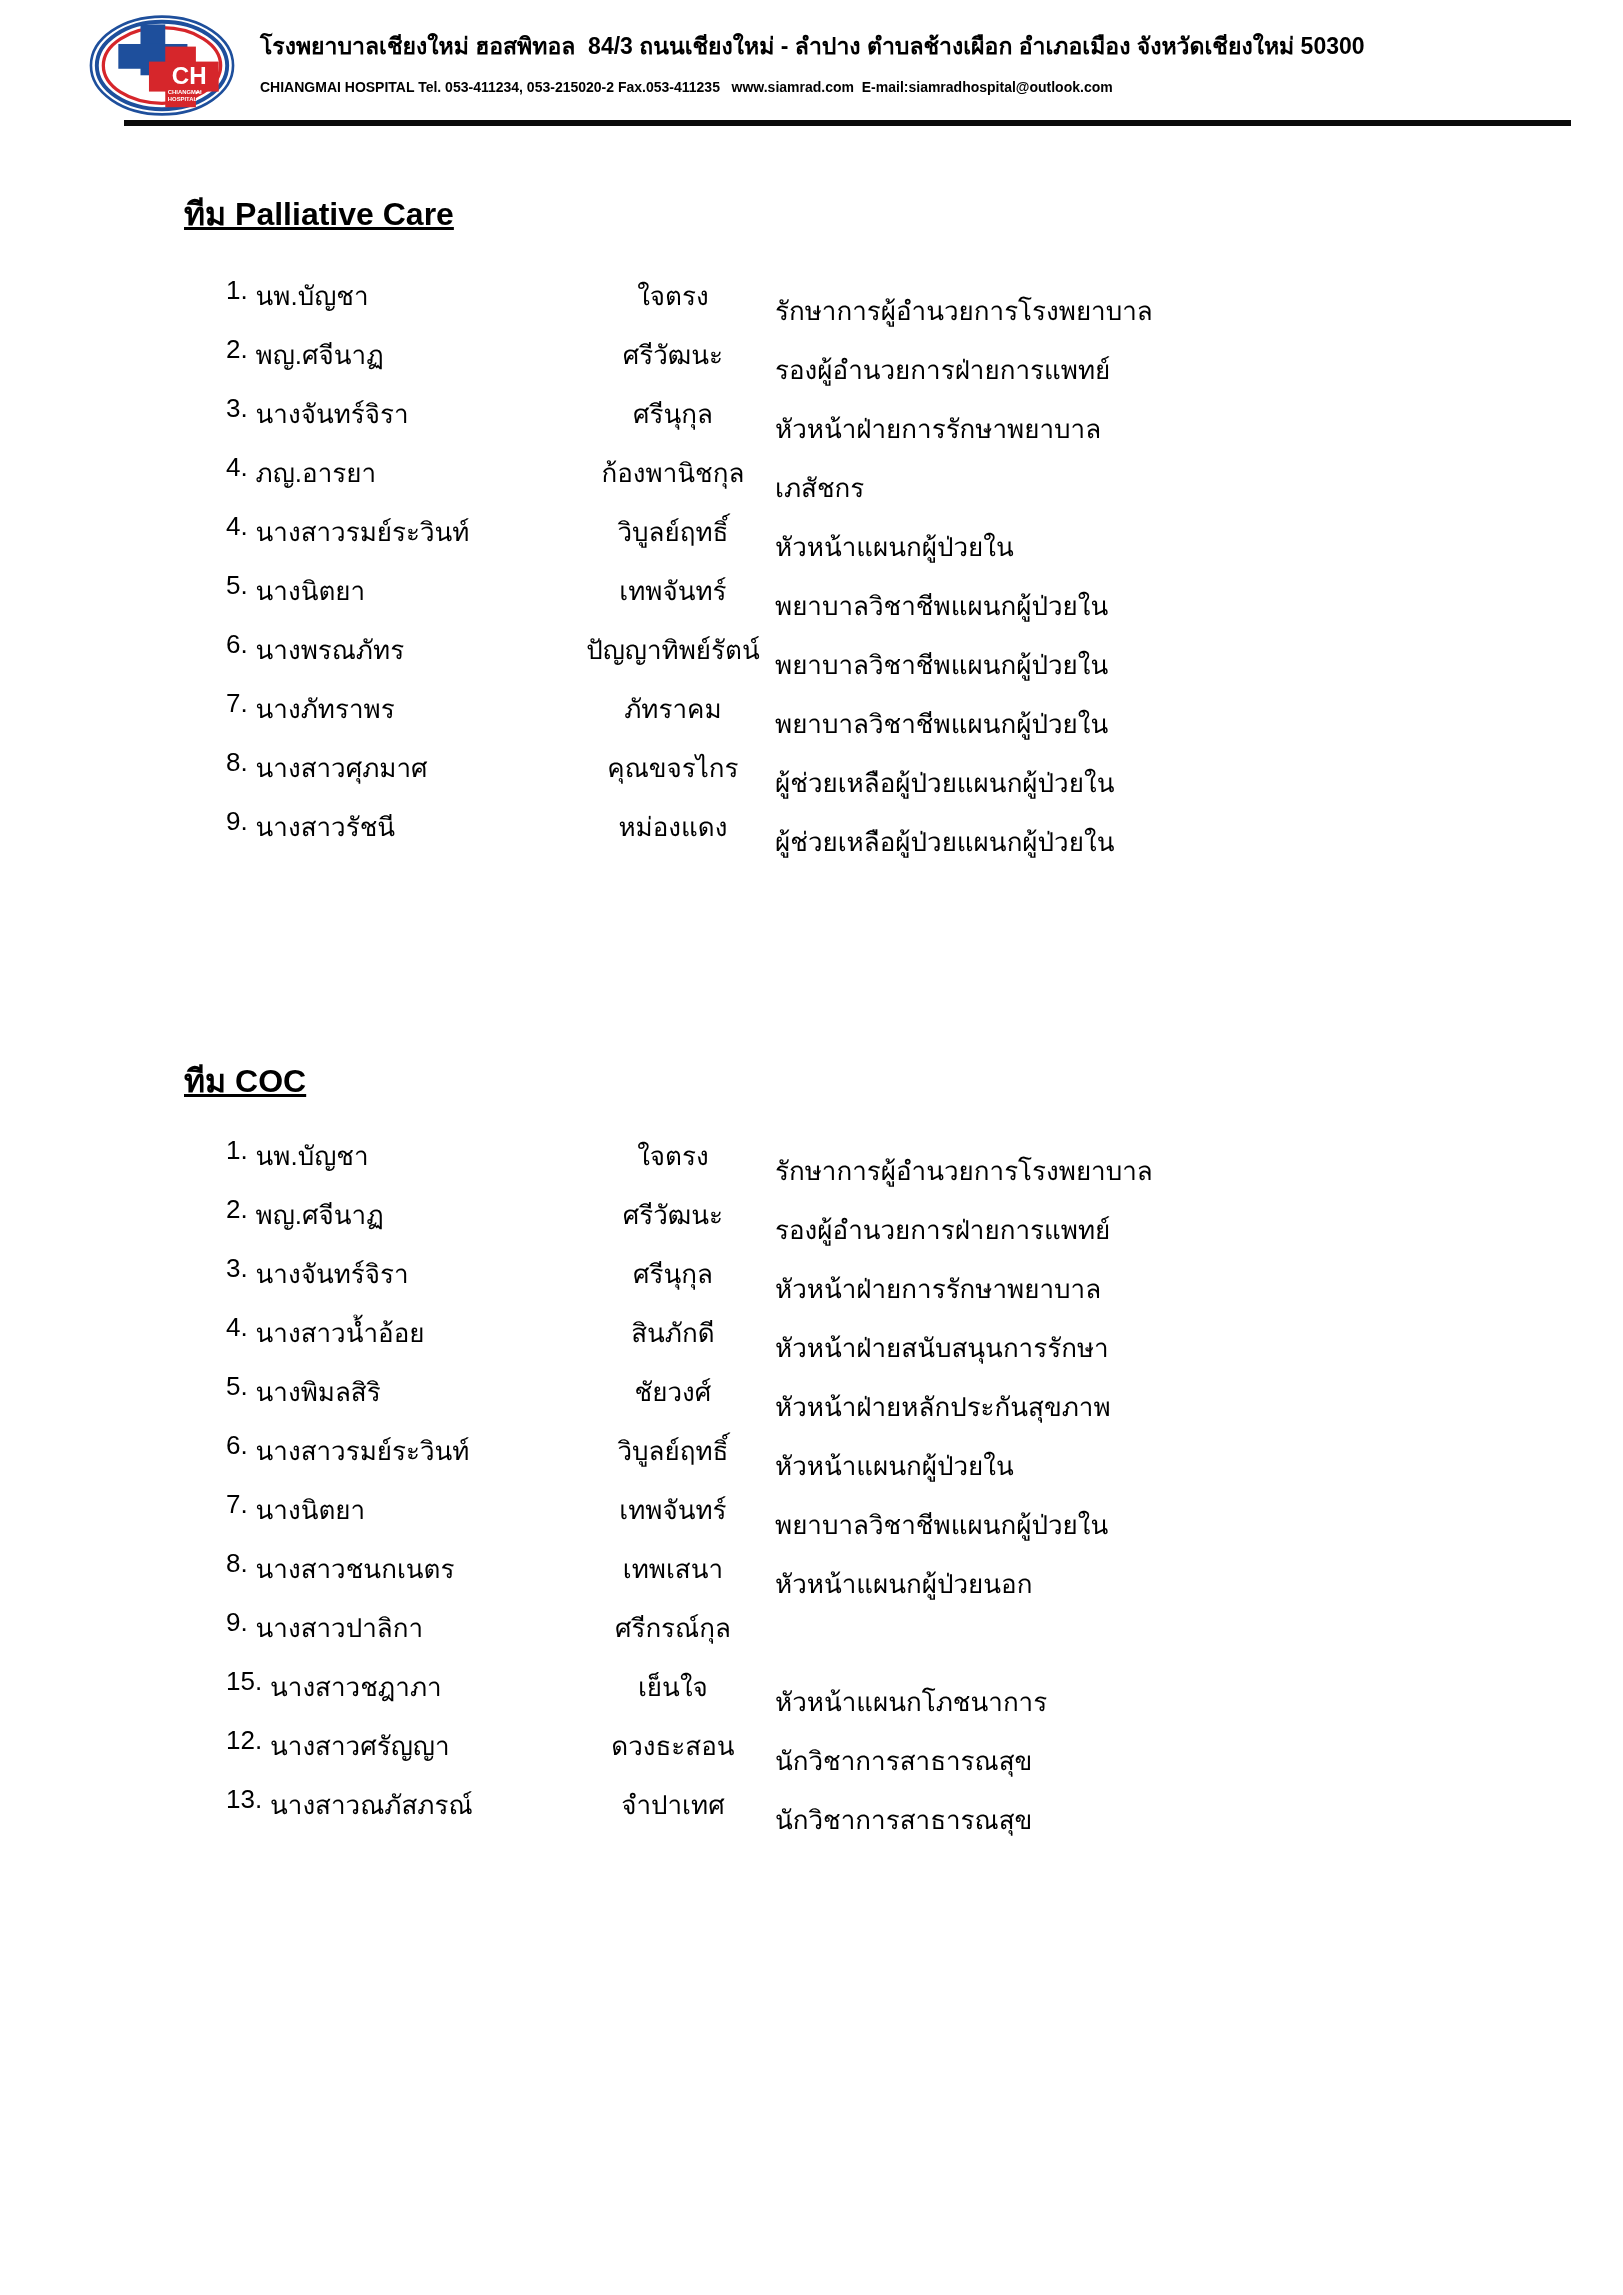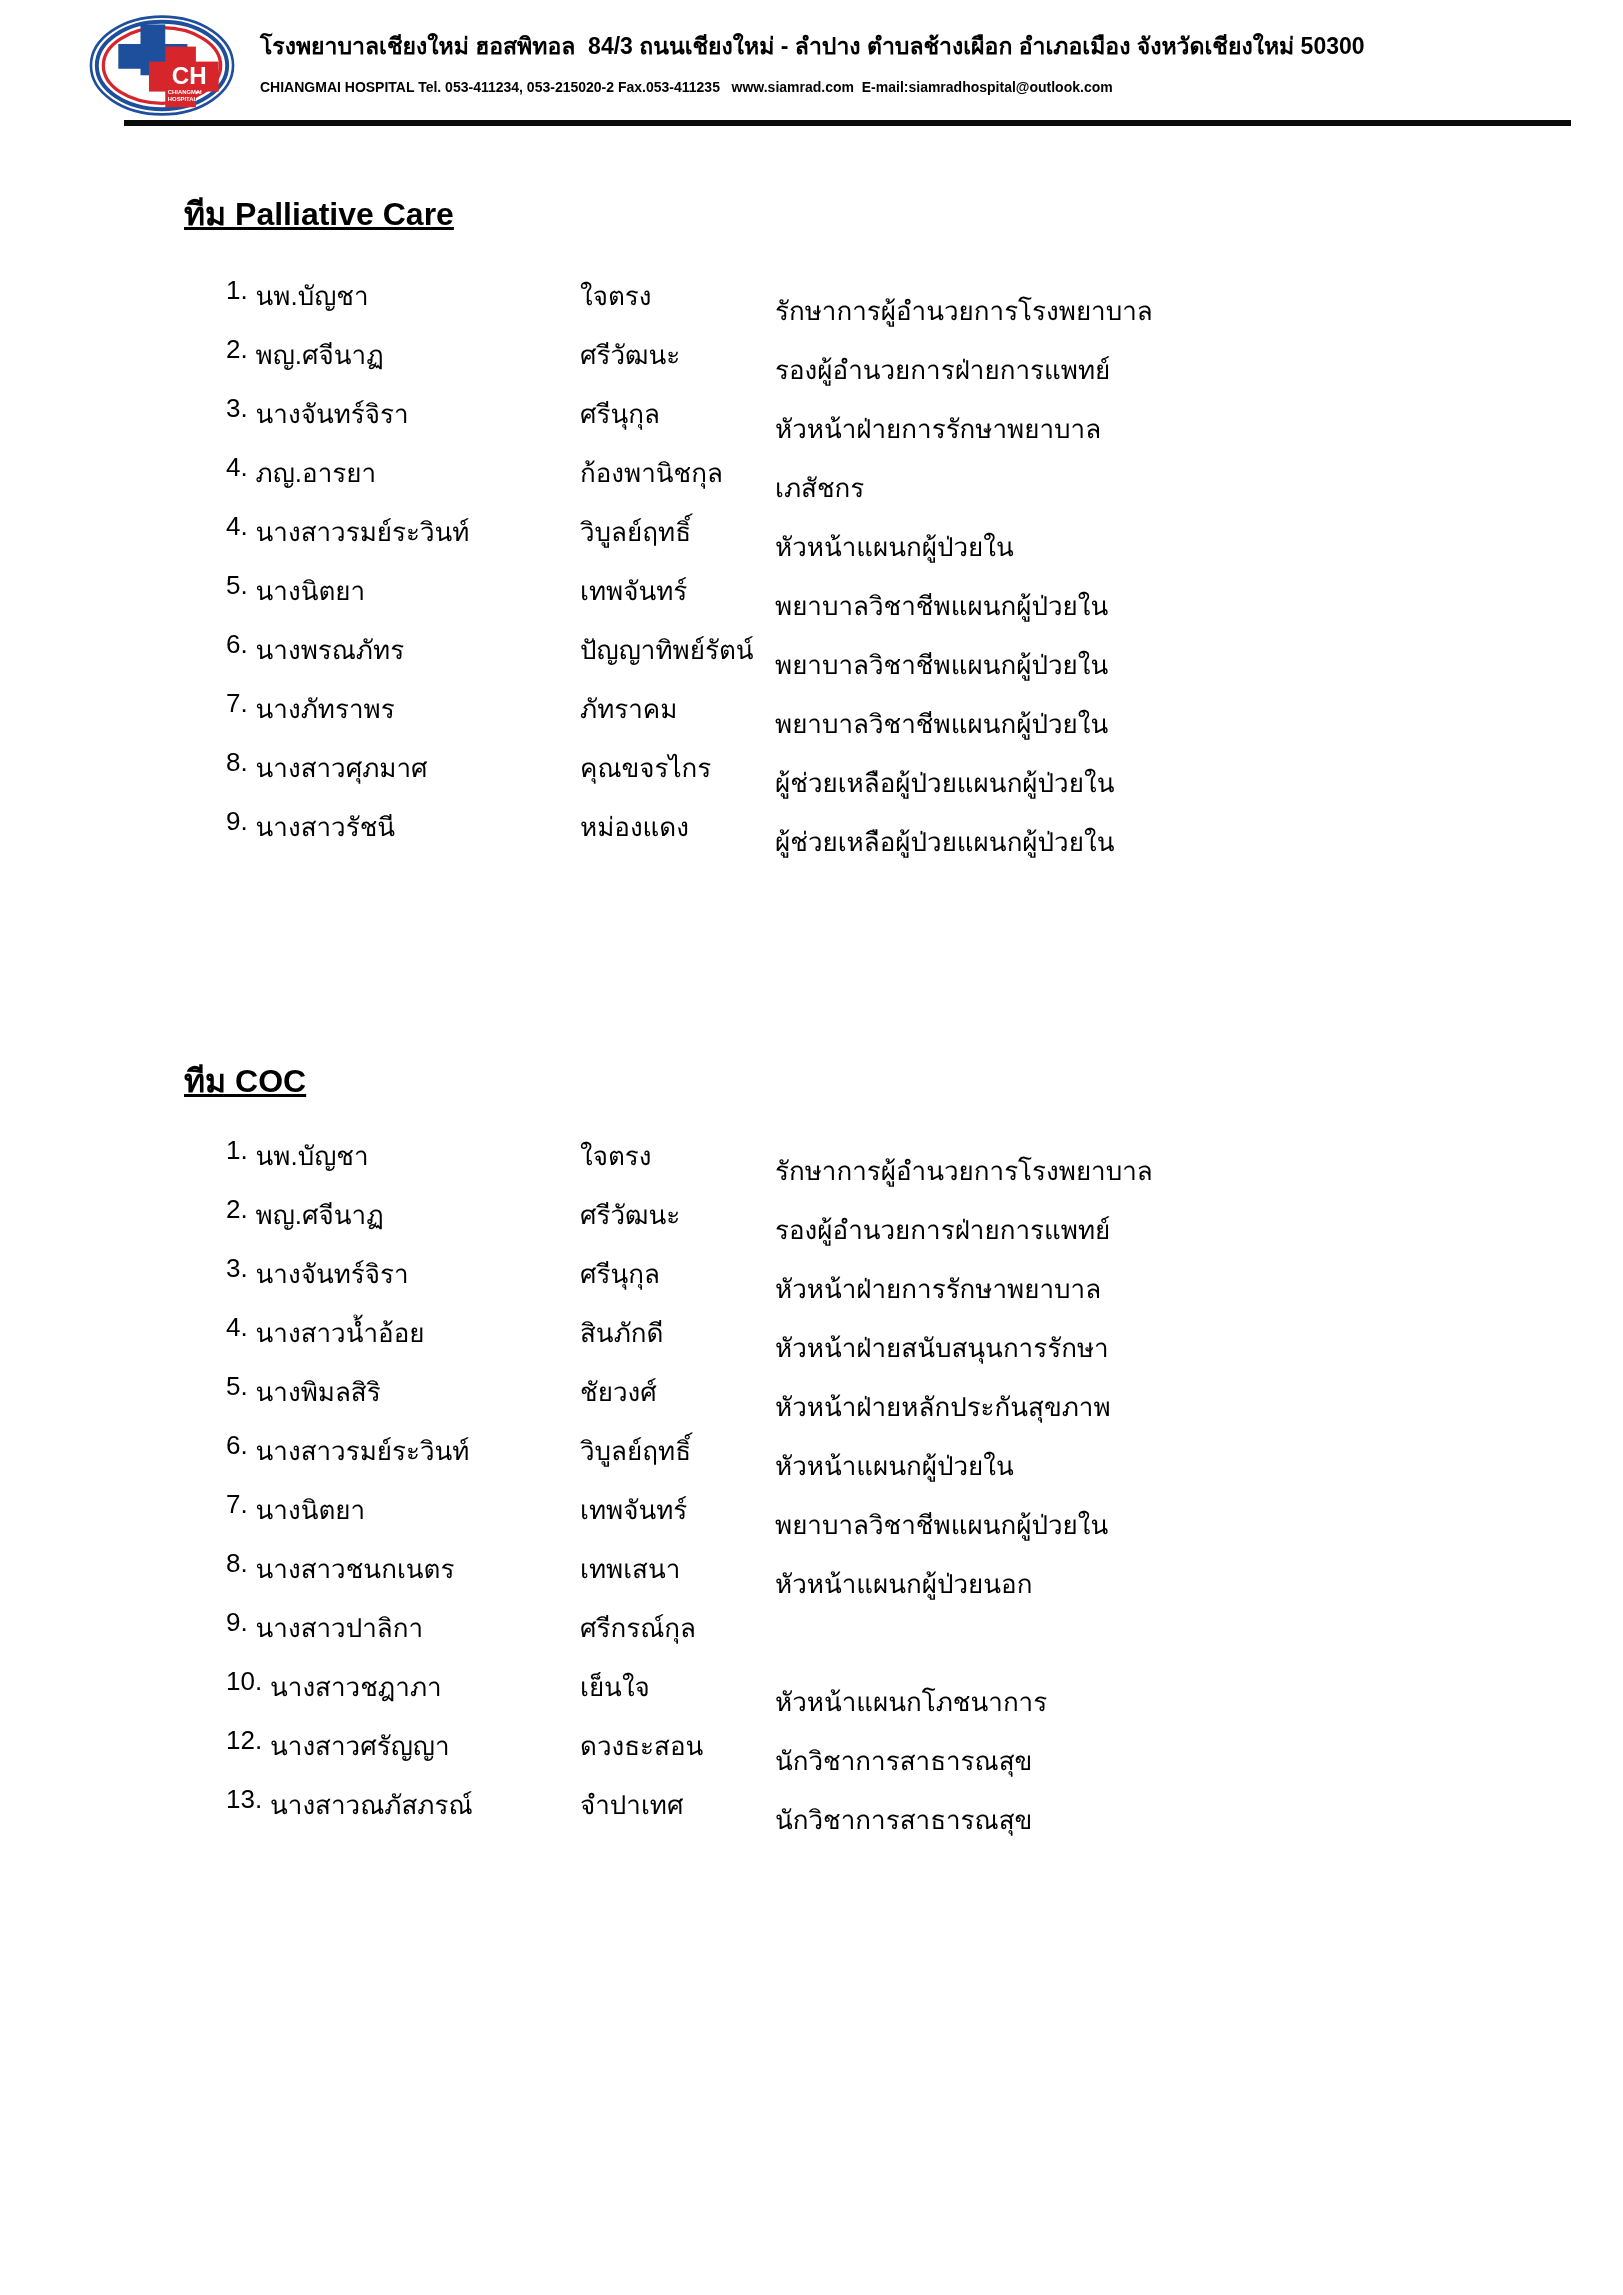--- a/index.html
+++ b/index.html
@@ -27,21 +27,21 @@
     font-size:32px; font-weight:bold; white-space:pre;text-decoration:underline;
   }
   #title-0 { top:188px; }
   #title-1 { top:1055px; }
   .rows { position:absolute; left:226px; }
   #rows-0 { top:275px; }
   #rows-1 { top:1135px; }
   .row { height:59px; display:flex; align-items:flex-start; font-size:26px; white-space:pre; }
   .name-cell { width:354px; display:flex; }
   .num { margin-right:7.9px; }
-  .surname { min-width:195px; padding-right:9.2px; box-sizing:border-box; }
+  .surname { min-width:195px; padding-right:9.2px; box-sizing:border-box;text-align:center; }
   .role { flex:0 0 auto;margin-top:15px; }
 </style>
 </head>
 <body>
 
 <svg class="logo" width="148" height="103" viewBox="0 0 226 158">
   <ellipse cx="113" cy="79" rx="109" ry="75" fill="none" stroke-width="4" stroke="#1e4f9c"></ellipse>
   <ellipse cx="113" cy="79" rx="100" ry="67" fill="none" stroke-width="6" stroke="#1e4f9c"></ellipse>
   <ellipse cx="113" cy="79" rx="90" ry="58" fill="none" stroke-width="5" stroke="#d6262b"></ellipse>
   <g>
@@ -194,21 +194,21 @@
     <div class="role">หัวหน้าแผนกผู้ป่วยนอก</div>
   </div>
     <div class="row">
     <div class="name-cell">
       <span class="num">9.</span><span class="name">นางสาวปาลิกา</span>
     </div>
     <div class="surname">ศรีกรณ์กุล</div>
   </div>
     <div class="row">
     <div class="name-cell">
-      <span class="num">10.</span><span class="name">นางสาวชฎาภา</span>
+      <span class="num">15.</span><span class="name">นางสาวชฎาภา</span>
     </div>
     <div class="surname">เย็นใจ</div>
     <div class="role">หัวหน้าแผนกโภชนาการ</div>
   </div>
     <div class="row">
     <div class="name-cell">
       <span class="num">12.</span><span class="name">นางสาวศรัญญา</span>
     </div>
     <div class="surname">ดวงธะสอน</div>
     <div class="role">นักวิชาการสาธารณสุข</div>

